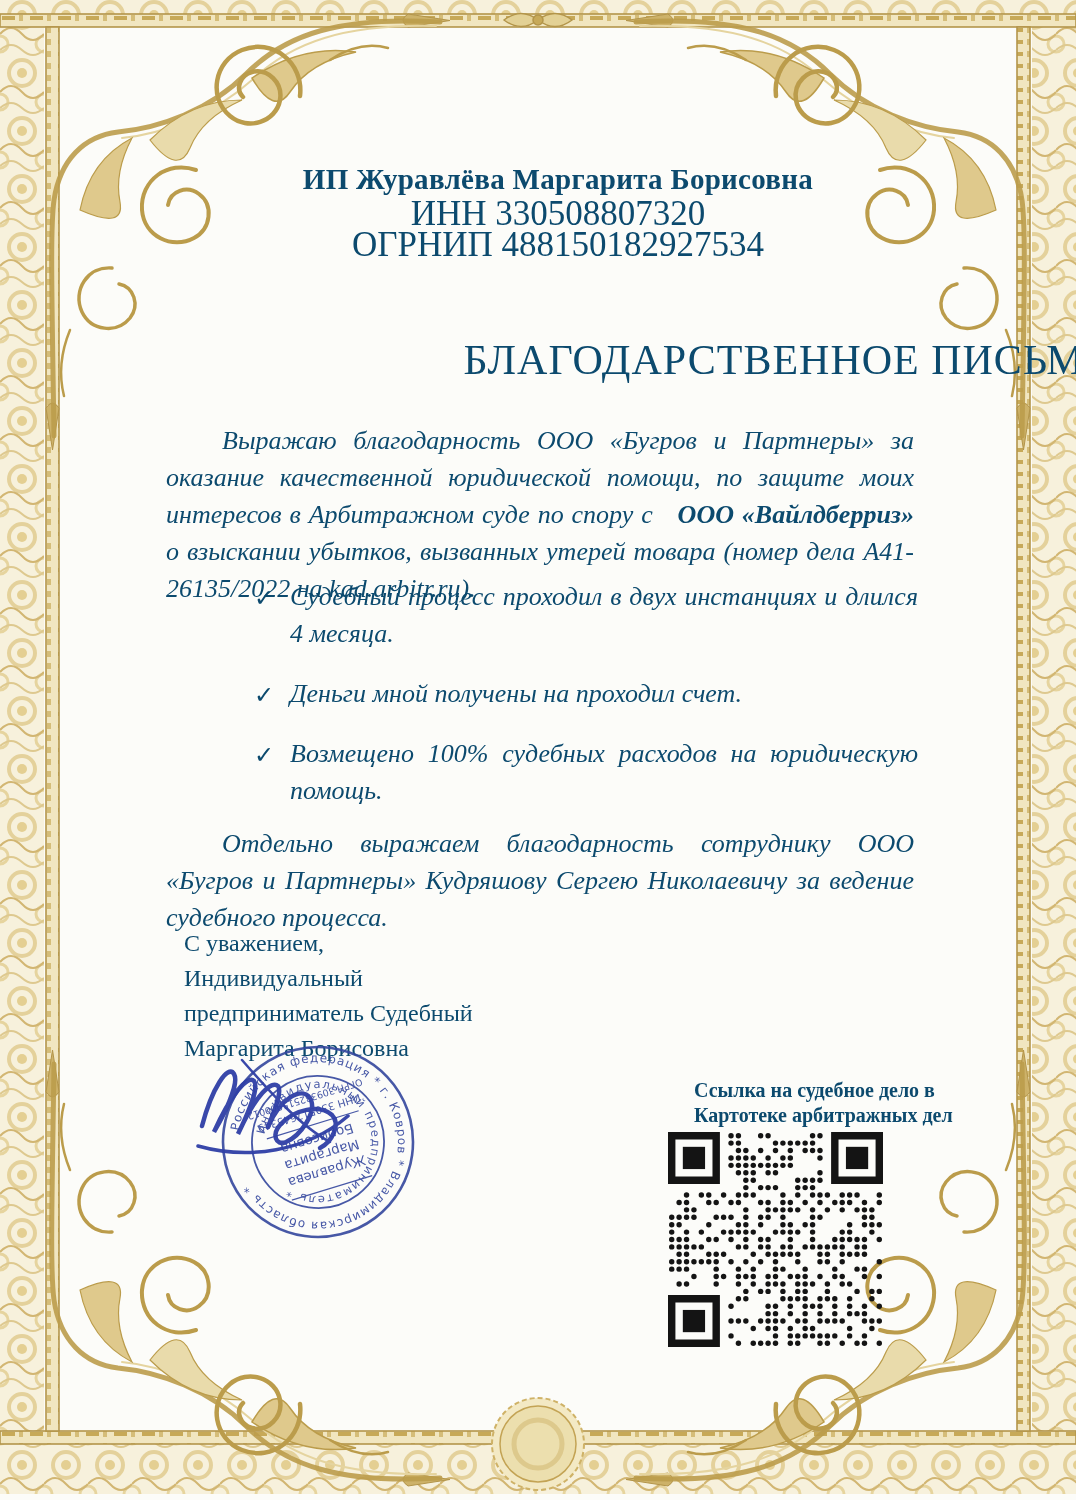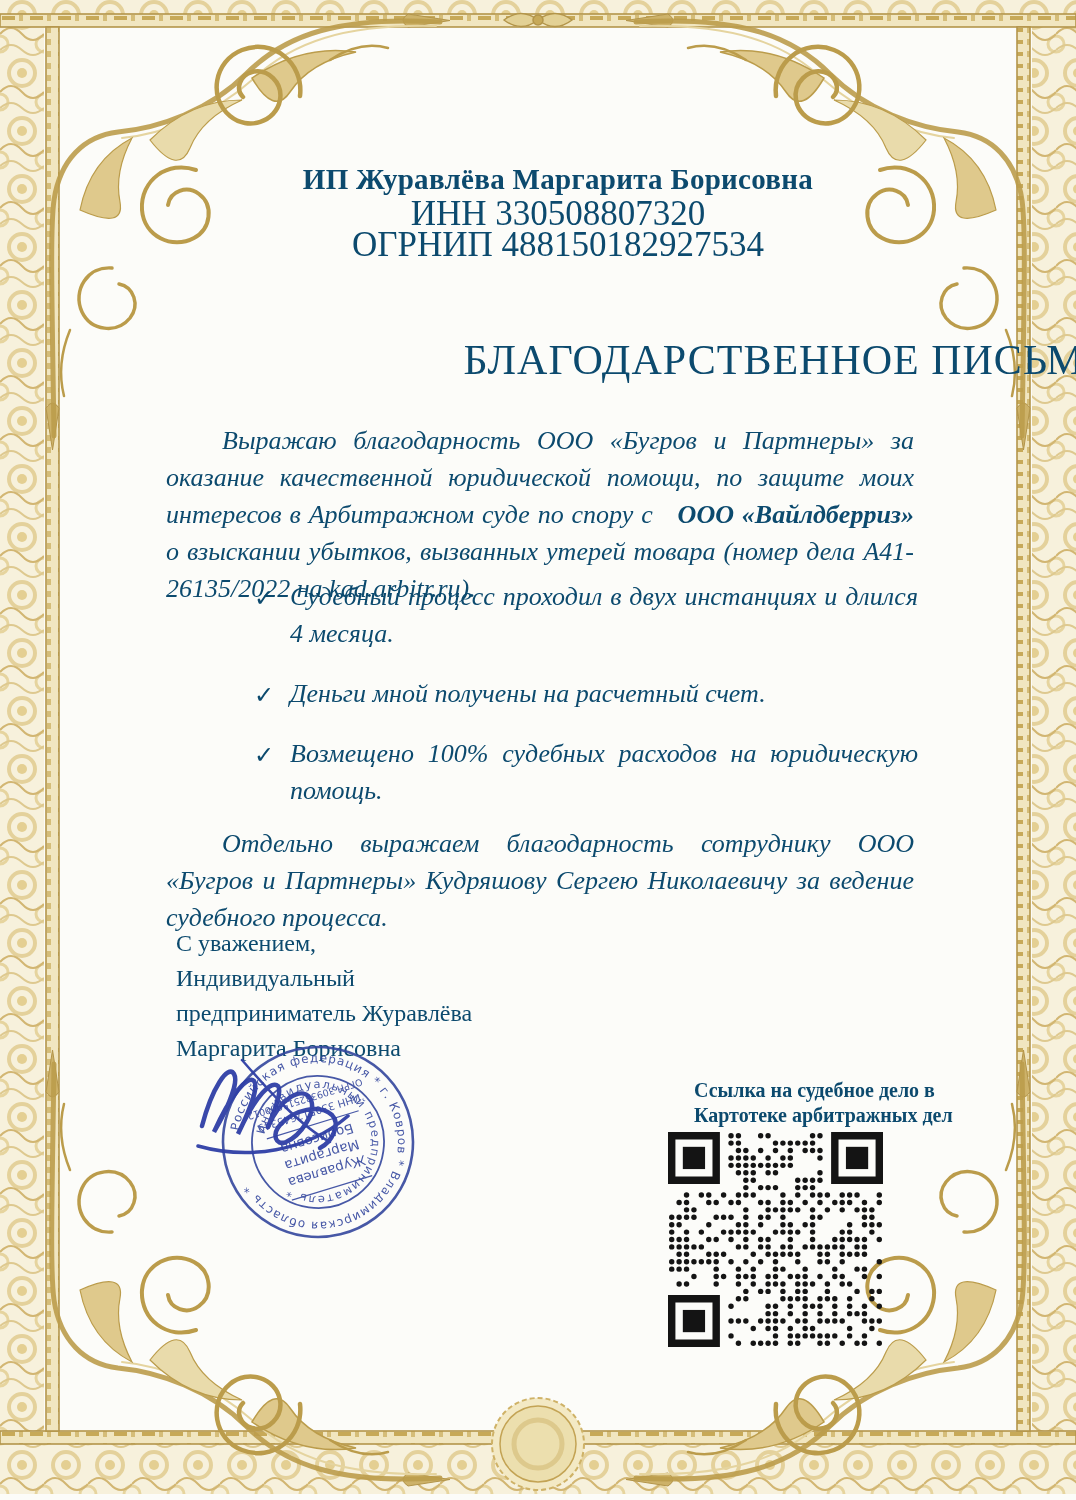--- a/index.html
+++ b/index.html
@@ -27,21 +27,21 @@
   .bullets li{
     list-style:none; position:relative; padding-left:36px;
     font-size:26px; font-style:italic; line-height:37px; text-align:justify;
   }
   .bullets li:not(:last-child){margin-bottom:23px;}
   .check{
     position:absolute; left:0; top:2px; font-style:normal; font-size:24px;
     font-family:"DejaVu Sans", sans-serif;
   }
   
-  .sig-block{top:926px; left:176px; font-size:24px; line-height:35px;}
+  .sig-block{top:926px; left:184px; font-size:24px; line-height:35px;}
   
   .qr-caption{top:1078px; left:662px; width:270px; font-weight:bold;
     font-size:20px; line-height:25px;margin-left:32px;}
   .qr-box{top:1132px; left:668px;}
   .stamp-box{top:1030px; left:178px;}
 </style>
 </head>
 <body>
 
 <div class="page">
@@ -120,34 +120,34 @@
 
   <p class="abs para p1"><span>Выражаю благодарность ООО «Бугров и Партнеры» за оказание качественной юридической помощи, по защите моих интересов в Арбитражном суде по спору с </span><b>ООО «Вайлдберриз»</b><span> о взыскании убытков, вызванных утерей товара (номер дела А41-26135/2022 на kad.arbitr.ru).</span></p>
 
   <ul class="abs bullets">
     <li>
       <span class="check">✓</span>
       <span>Судебный процесс проходил в двух инстанциях и длился 4 месяца.</span>
     </li>
     <li>
       <span class="check">✓</span>
-      <span>Деньги мной получены на расчетный счет.</span>
+      <span>Деньги мной получены на проходил счет.</span>
     </li>
     <li>
       <span class="check">✓</span>
       <span>Возмещено 100% судебных расходов на юридическую помощь.</span>
     </li>
   </ul>
 
   <p class="abs para p2">Отдельно выражаем благодарность сотруднику ООО «Бугров и Партнеры» Кудряшову Сергею Николаевичу за ведение судебного процесса.</p>
 
   <div class="abs sig-block">
     <div>С уважением,</div>
     <div>Индивидуальный</div>
-    <div>предприниматель Журавлёва</div>
+    <div>предприниматель Судебный</div>
     <div>Маргарита Борисовна</div>
   </div>
 
   <svg class="abs stamp-box" width="290" height="232" viewBox="0 0 290 232">
     <defs>
       <path id="arcOuter" d="M 140 112 m -80 0 a 80 80 0 1 1 160 0 a 80 80 0 1 1 -160 0"></path>
       <path id="arcInner" d="M 140 112 m -54 0 a 54 54 0 1 1 108 0 a 54 54 0 1 1 -108 0"></path>
     </defs>
     <g opacity="0.9" transform="rotate(8 140 112)">
       <g fill="none" stroke="#34479e">

